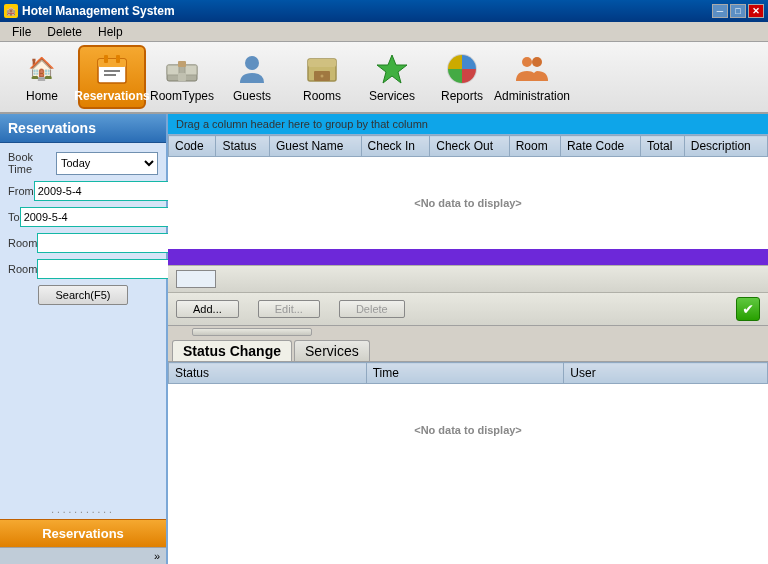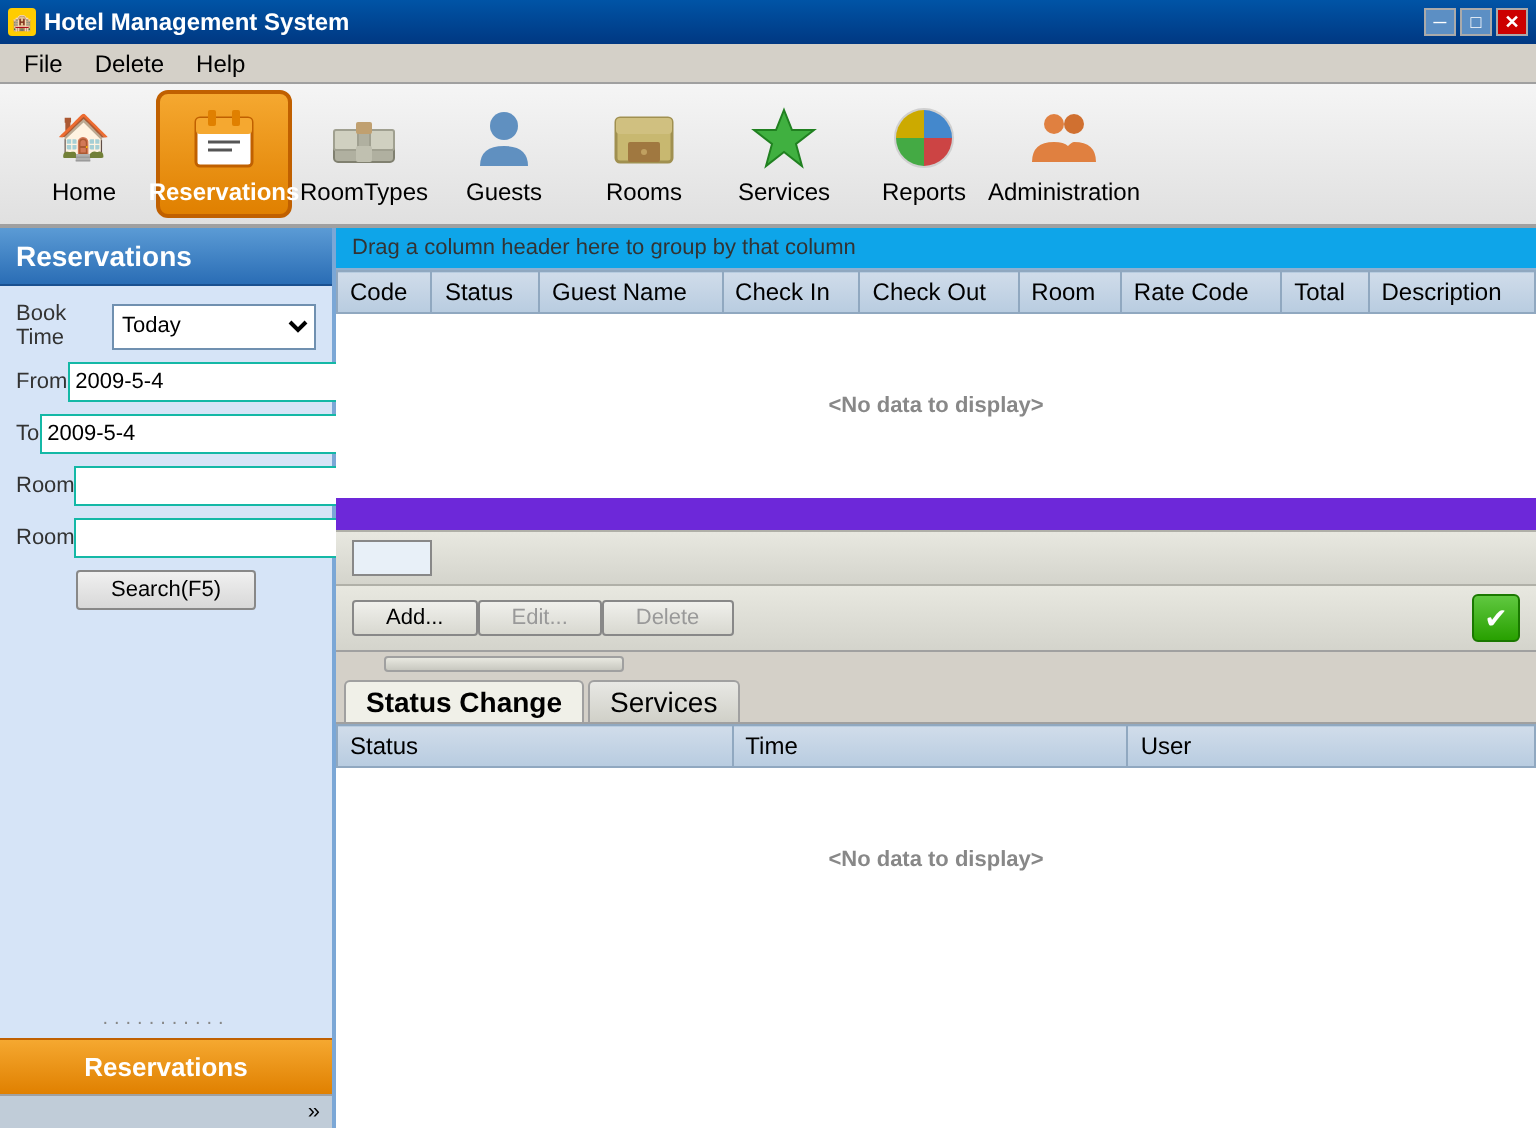--- a/index.html
+++ b/index.html
@@ -247,21 +247,21 @@
       text-align: center;
       font-size: 11px;
     }
 
     .action-bar {
       background: linear-gradient(to bottom, #e8e8e0, #d4d4cc);
       border-top: 1px solid #b0b0a8;
       padding: 4px 8px;
       display: flex;
       align-items: center;
-      gap: 0;
+      gap: 19px;
     }
     .action-btn {
       padding: 2px 16px;
       border: 1px solid #888;
       background: linear-gradient(to bottom, #f0f0ec, #d8d8d0);
       cursor: pointer;
       font-size: 11px;
       border-radius: 2px;
       min-width: 56px;
     }

